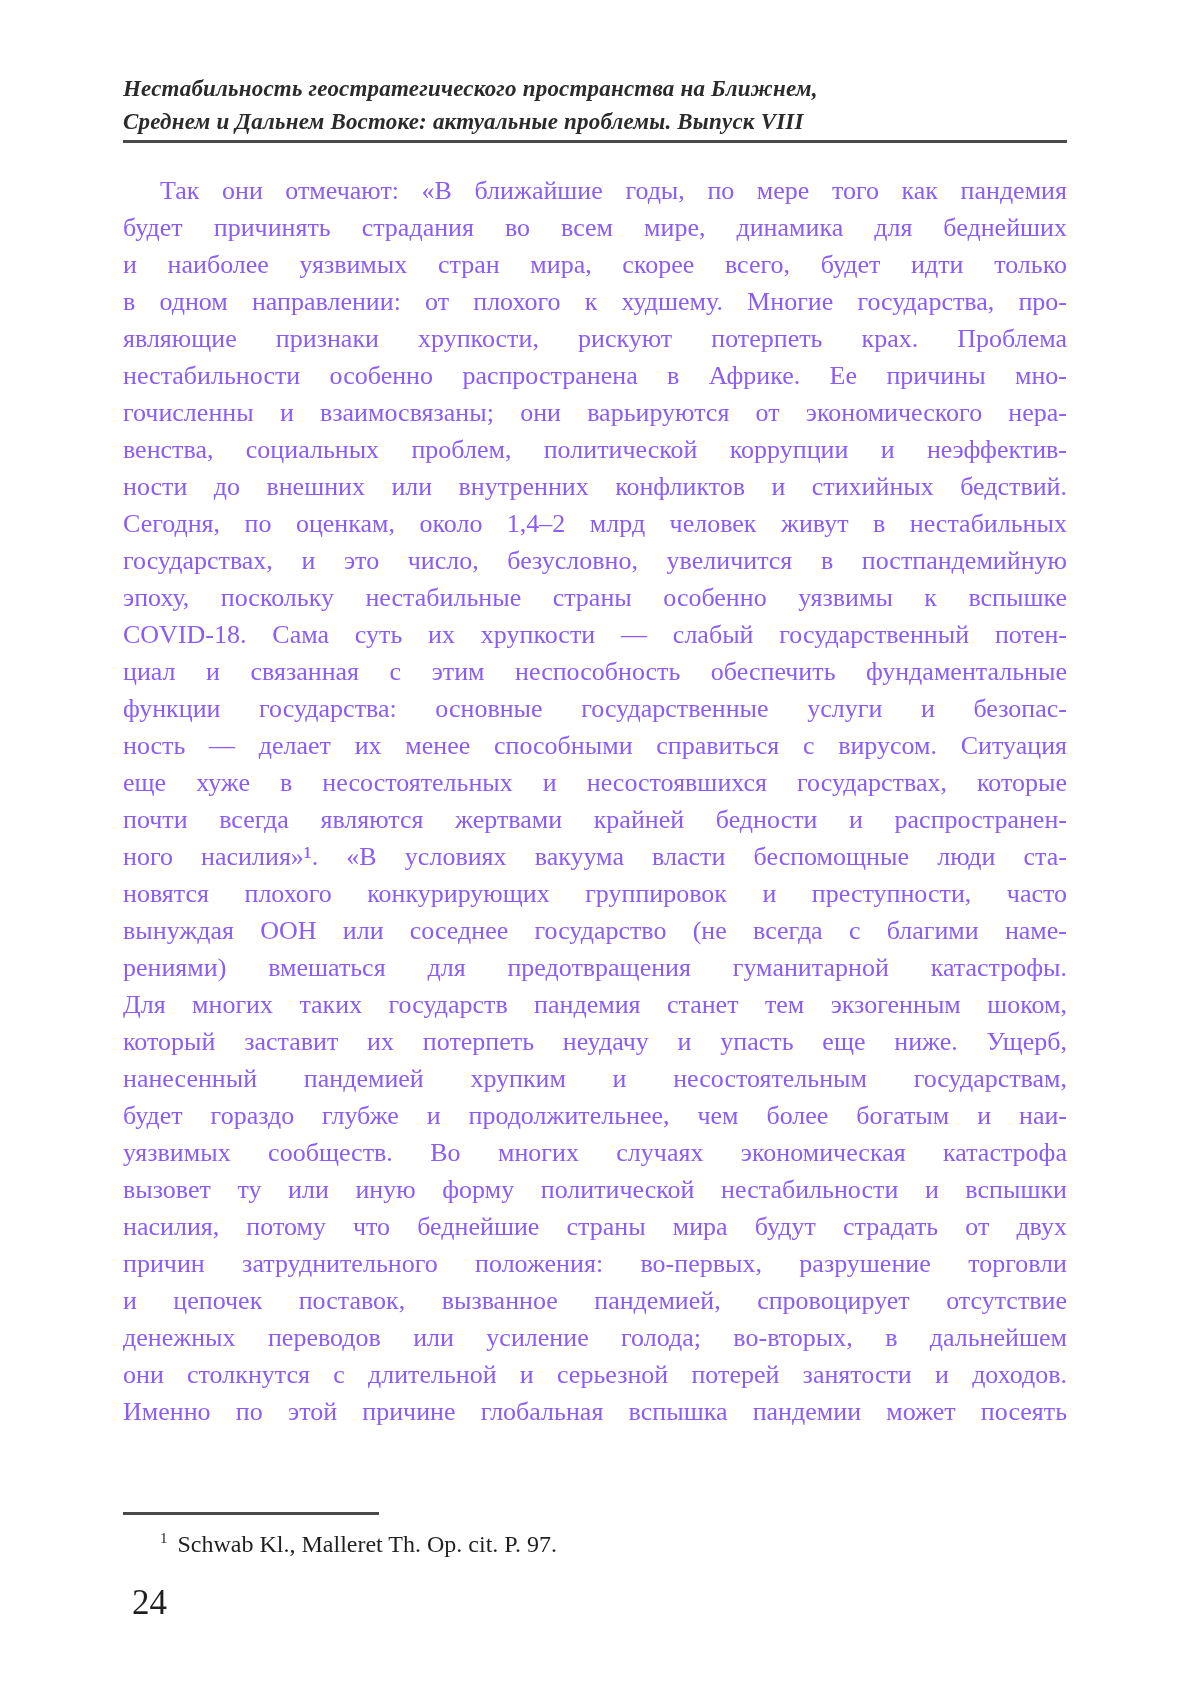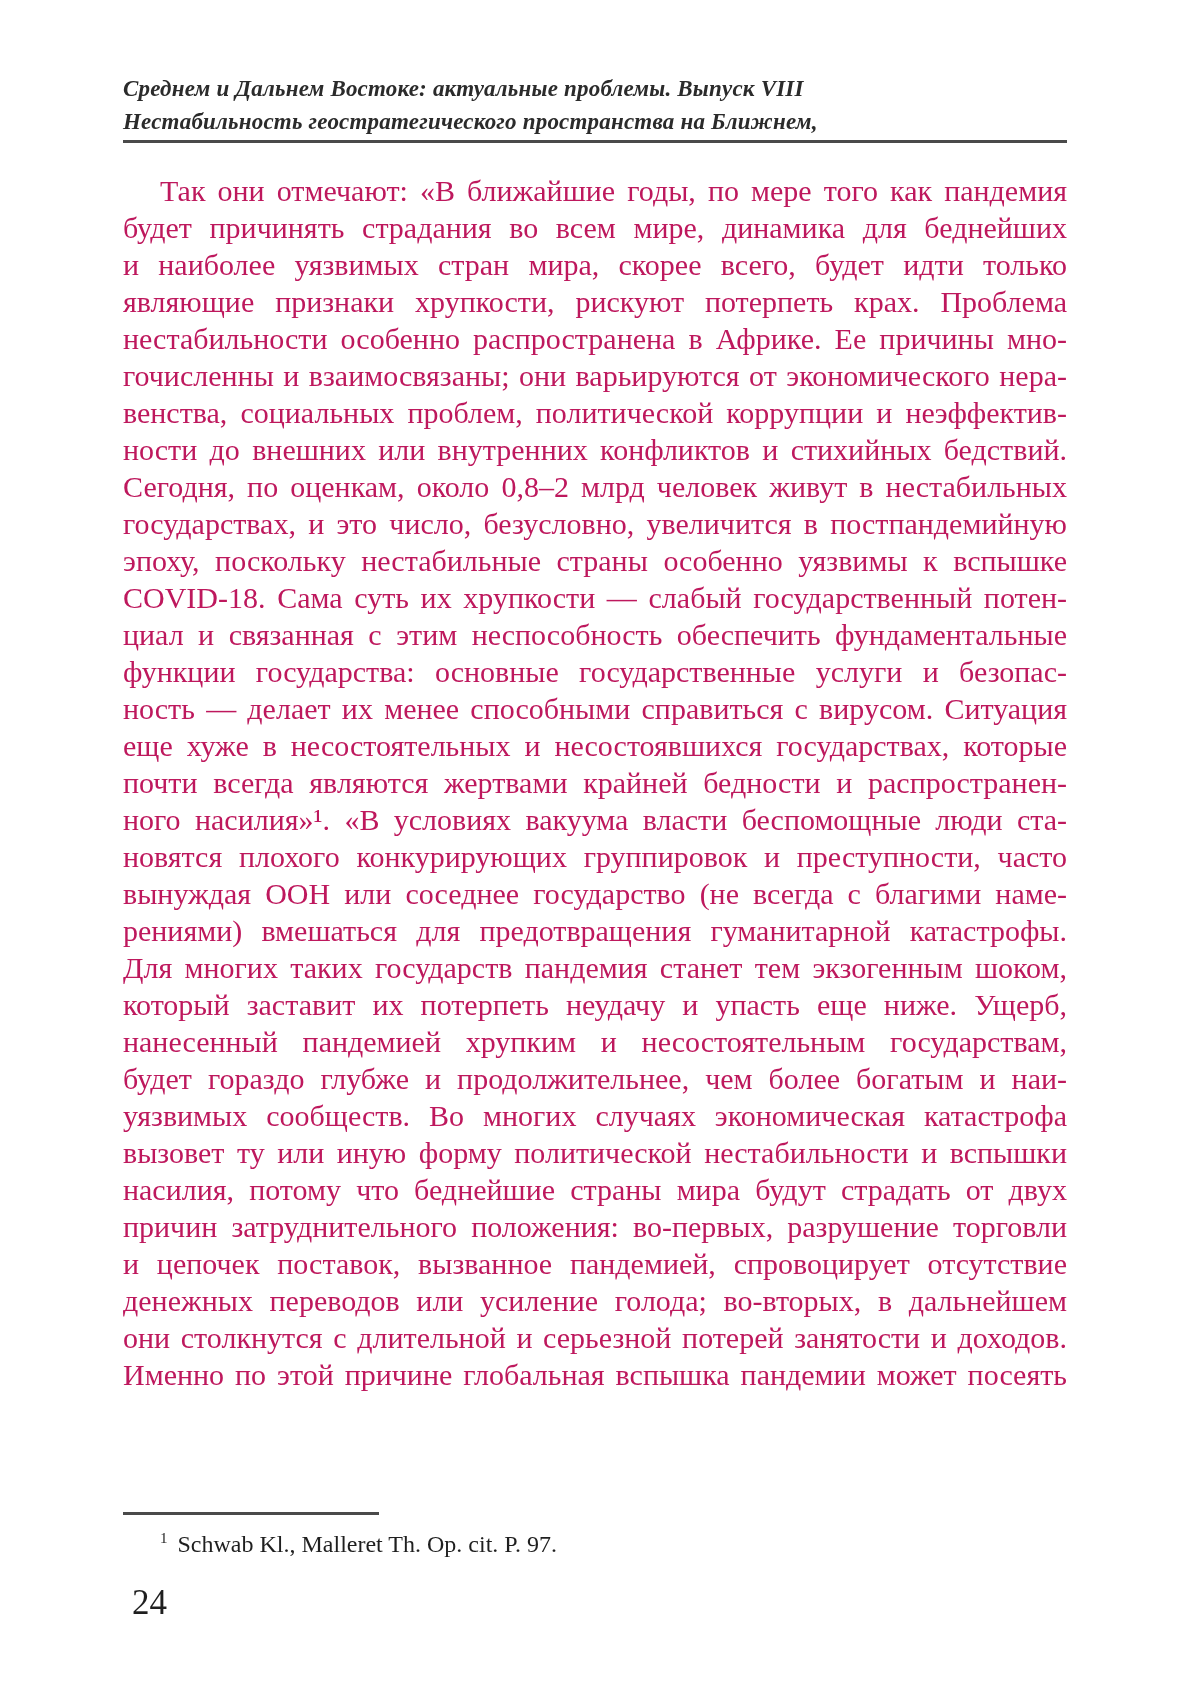--- a/index.html
+++ b/index.html
@@ -34,22 +34,22 @@
     top: 140px;
     width: 944px;
     height: 3px;
     background: #4a4a4a;
   }
   .body-text {
     position: absolute;
     left: 123px;
     top: 172px;
     width: 944px;
-    font-size: 30px;
-    color: #be185d;
+    font-size: 26px;
+    color: #8b5cf6;
   }
   .body-text .line {
     height: 37px;
     line-height: 37px;
     text-align: justify;
     text-align-last: justify;
     white-space: nowrap;
     overflow: visible;
   }
   .body-text .line:first-child {
@@ -87,36 +87,37 @@
     font-size: 35px;
     color: #1f1f1f;
   }
 </style>
 </head>
 <body>
 
 <div class="page">
 
   <div class="running-header">
+    <div>Нестабильность геостратегического пространства на Ближнем,</div>
     <div>Среднем и Дальнем Востоке: актуальные проблемы. Выпуск VIII</div>
-    <div>Нестабильность геостратегического пространства на Ближнем,</div>
   </div>
 
   <div class="header-rule"></div>
 
   <div class="body-text">
       <div class="line">Так они отмечают: «В ближайшие годы, по мере того как пандемия</div>
       <div class="line">будет причинять страдания во всем мире, динамика для беднейших</div>
       <div class="line">и наиболее уязвимых стран мира, скорее всего, будет идти только</div>
+      <div class="line">в одном направлении: от плохого к худшему. Многие государства, про-</div>
       <div class="line">являющие признаки хрупкости, рискуют потерпеть крах. Проблема</div>
       <div class="line">нестабильности особенно распространена в Африке. Ее причины мно-</div>
       <div class="line">гочисленны и взаимосвязаны; они варьируются от экономического нера-</div>
       <div class="line">венства, социальных проблем, политической коррупции и неэффектив-</div>
       <div class="line">ности до внешних или внутренних конфликтов и стихийных бедствий.</div>
-      <div class="line">Сегодня, по оценкам, около 0,8–2 млрд человек живут в нестабильных</div>
+      <div class="line">Сегодня, по оценкам, около 1,4–2 млрд человек живут в нестабильных</div>
       <div class="line">государствах, и это число, безусловно, увеличится в постпандемийную</div>
       <div class="line">эпоху, поскольку нестабильные страны особенно уязвимы к вспышке</div>
       <div class="line">COVID-18. Сама суть их хрупкости — слабый государственный потен-</div>
       <div class="line">циал и связанная с этим неспособность обеспечить фундаментальные</div>
       <div class="line">функции государства: основные государственные услуги и безопас-</div>
       <div class="line">ность — делает их менее способными справиться с вирусом. Ситуация</div>
       <div class="line">еще хуже в несостоятельных и несостоявшихся государствах, которые</div>
       <div class="line">почти всегда являются жертвами крайней бедности и распространен-</div>
       <div class="line">ного насилия»¹. «В условиях вакуума власти беспомощные люди ста-</div>
       <div class="line">новятся плохого конкурирующих группировок и преступности, часто</div>

